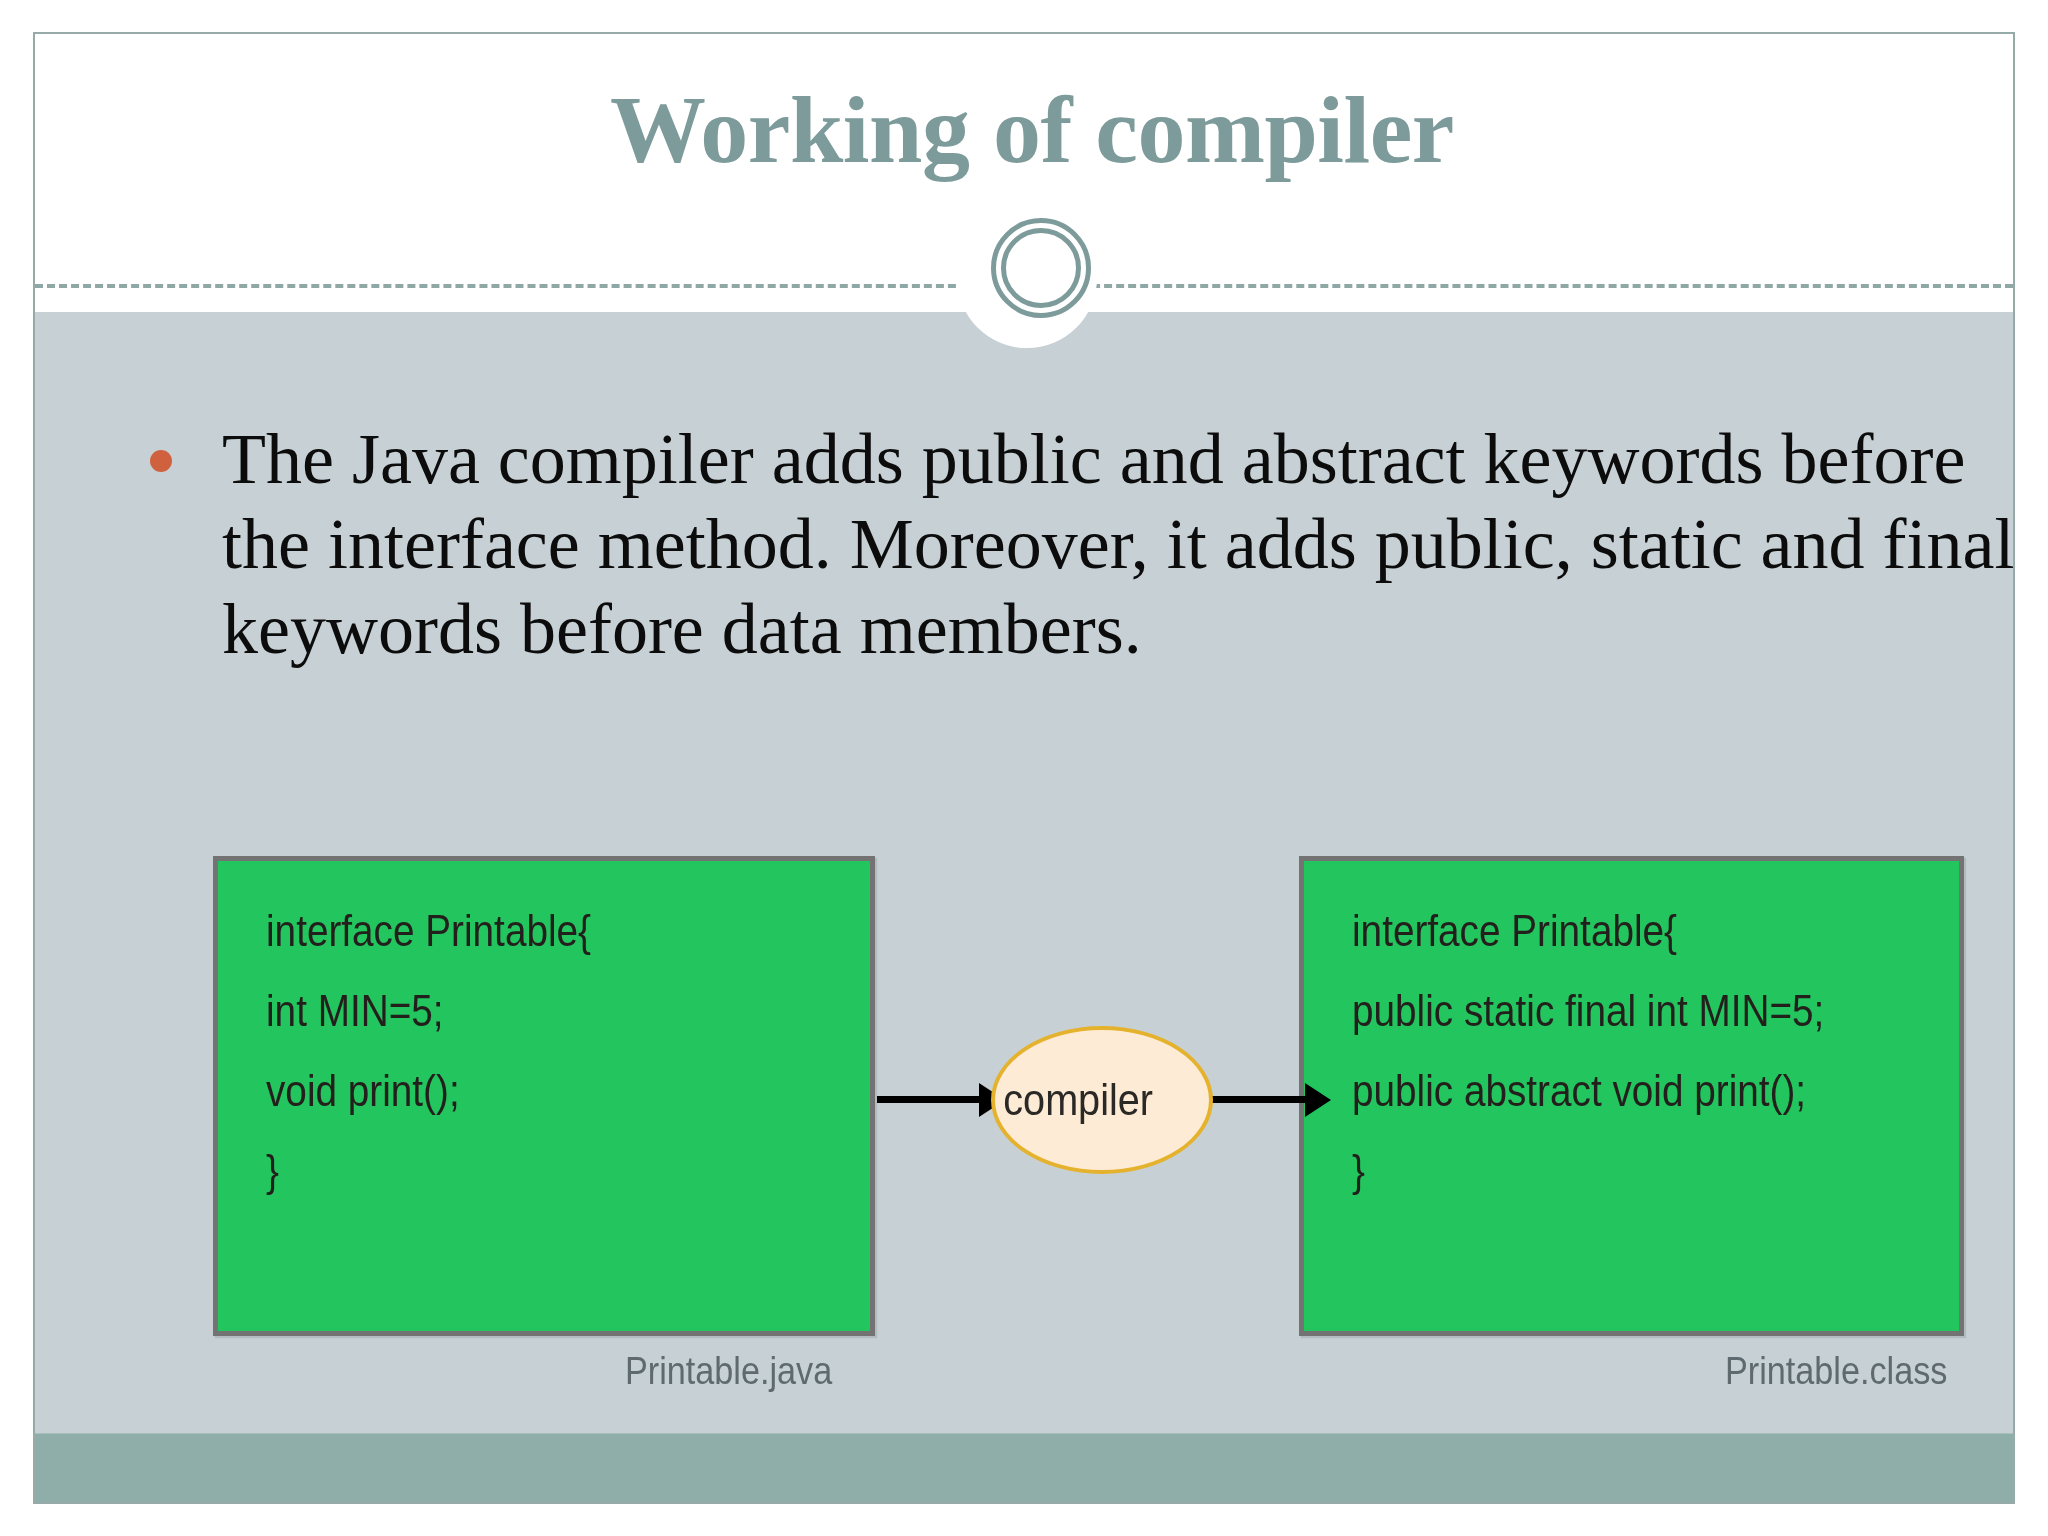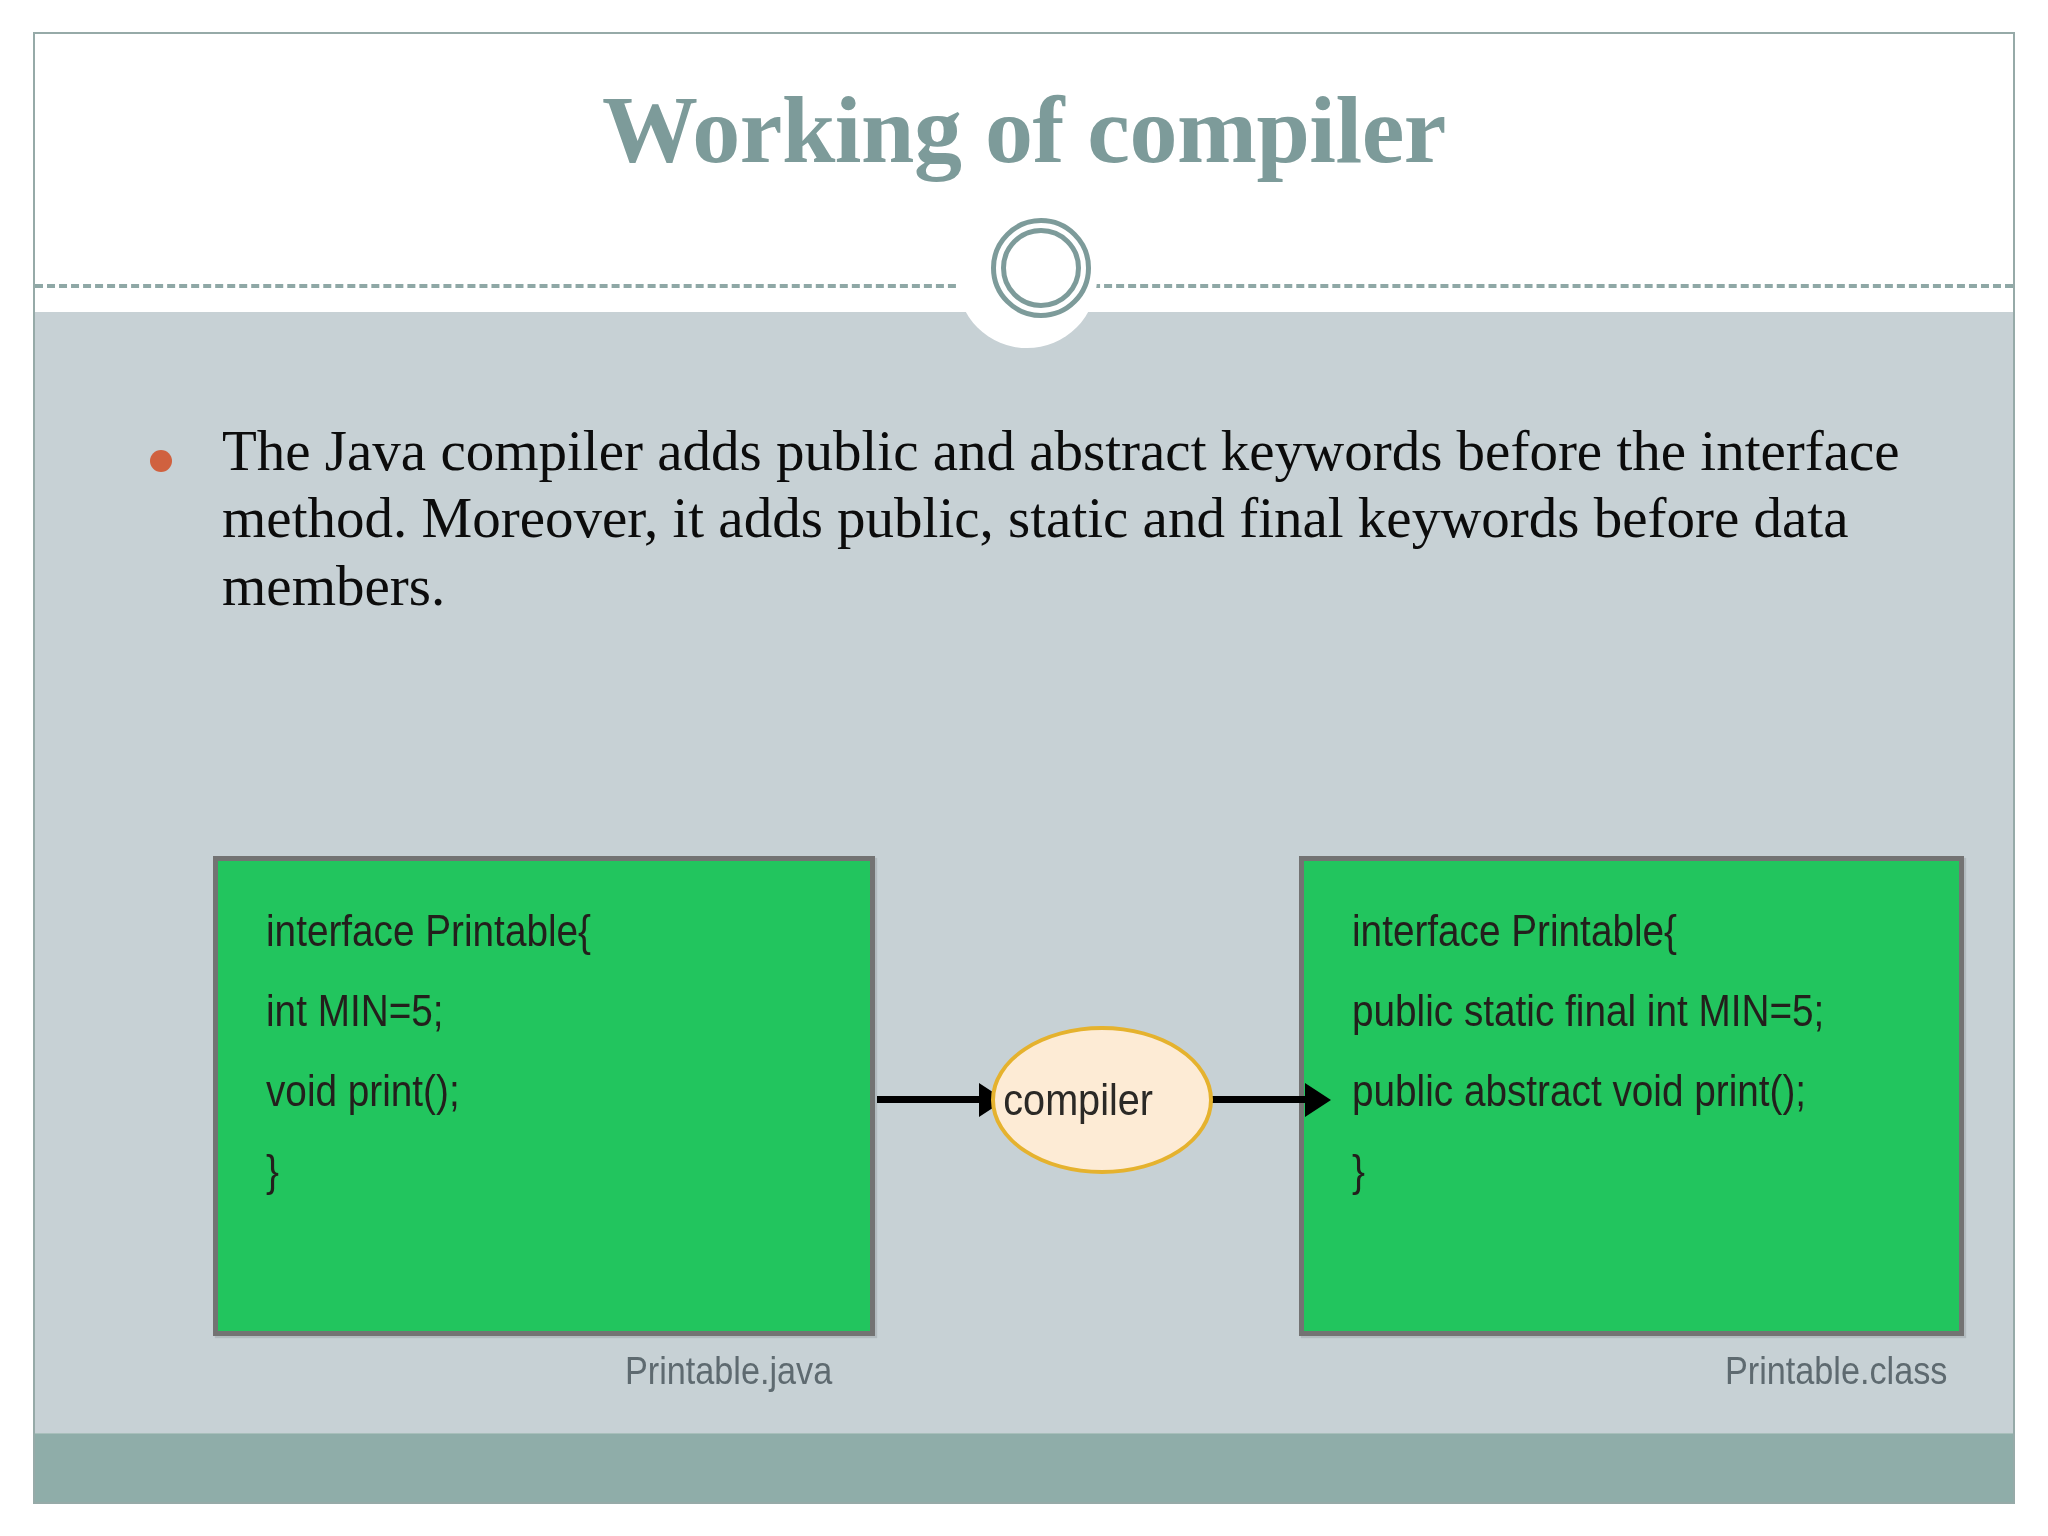--- a/index.html
+++ b/index.html
@@ -23,21 +23,21 @@
     height: 1472px;
     background: #ffffff;
     border: 2px solid #96aaa8;
     box-sizing: border-box;
     overflow: hidden;
   }
 
   
   #title-zone {
     position: absolute;
-    left: 0;
+    left: 8px;
     top: 0;
     width: 100%;
     height: 278px;
     background: #ffffff;
   }
   #page-title {
     position: absolute;
     left: 0;
     right: 0;
     top: 46px;
@@ -122,21 +122,21 @@
     left: 0;
     top: 33px;
     width: 22px;
     height: 22px;
     border-radius: 50%;
     background: #d0613f;
   }
   #bullet-text {
     margin-left: 72px;
     font-family: "Liberation Serif", serif;
-    font-size: 57px;
+    font-size: 72px;
     line-height: 1.18;
     color: #0c0c0c;
     text-align: left;
   }
 
   
   #diagram {
     position: absolute;
     left: 0;
     top: 0;

